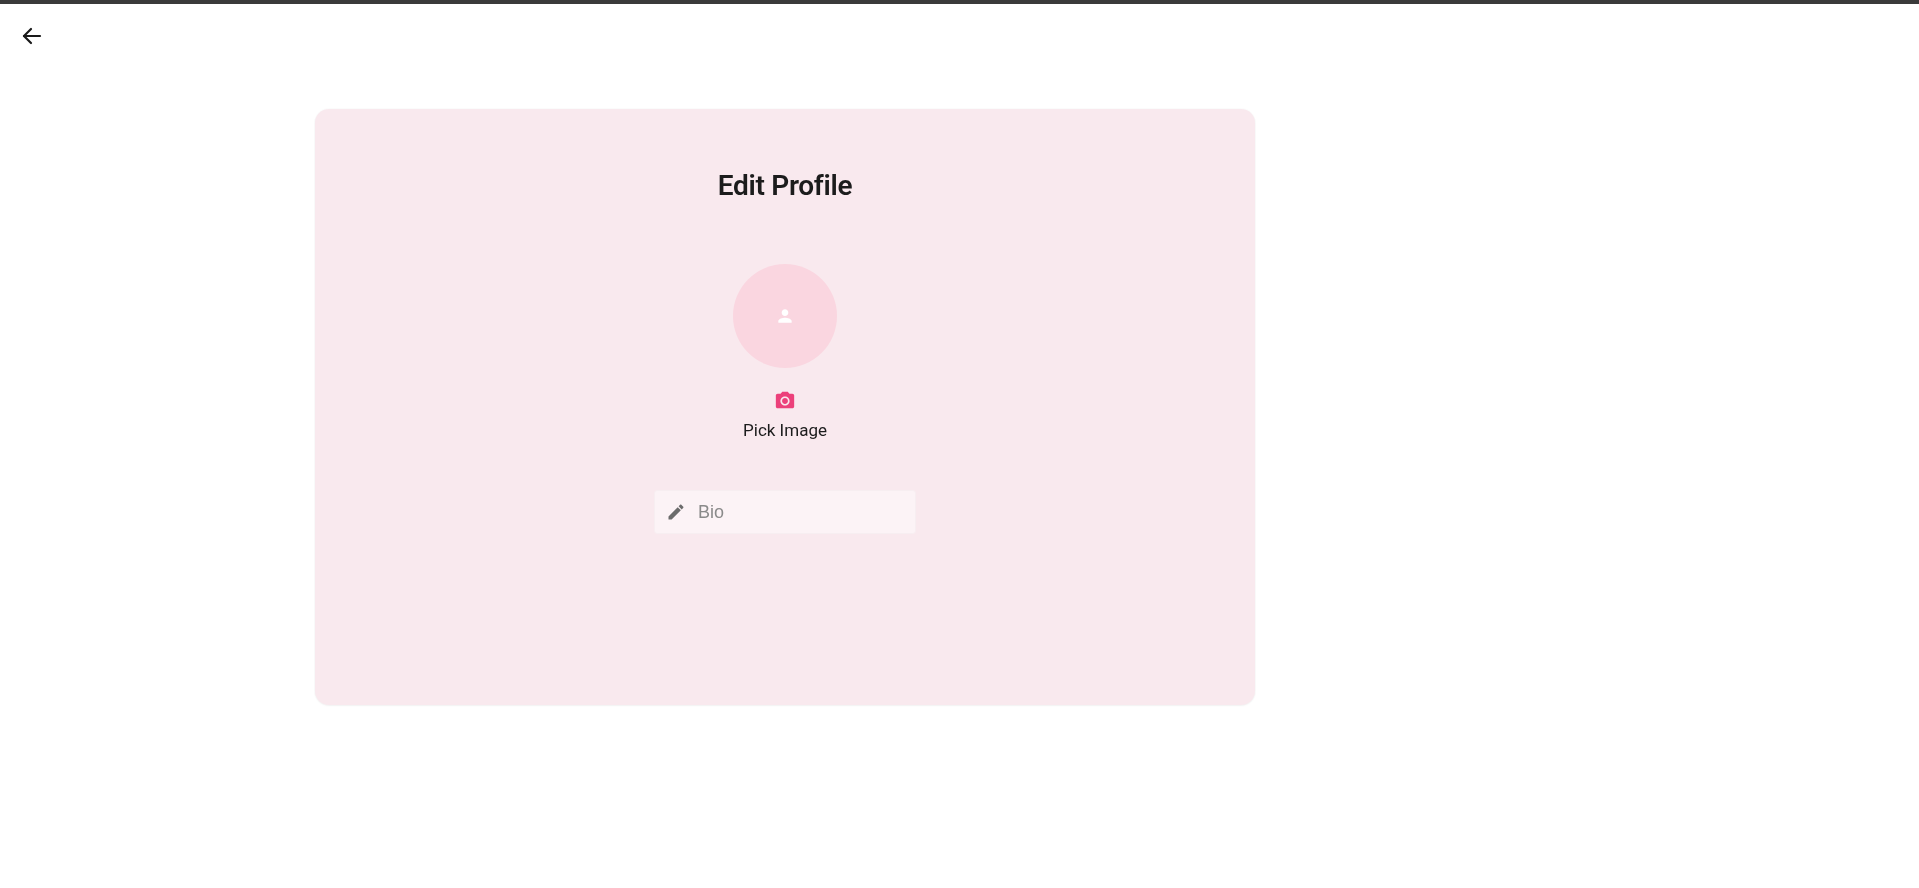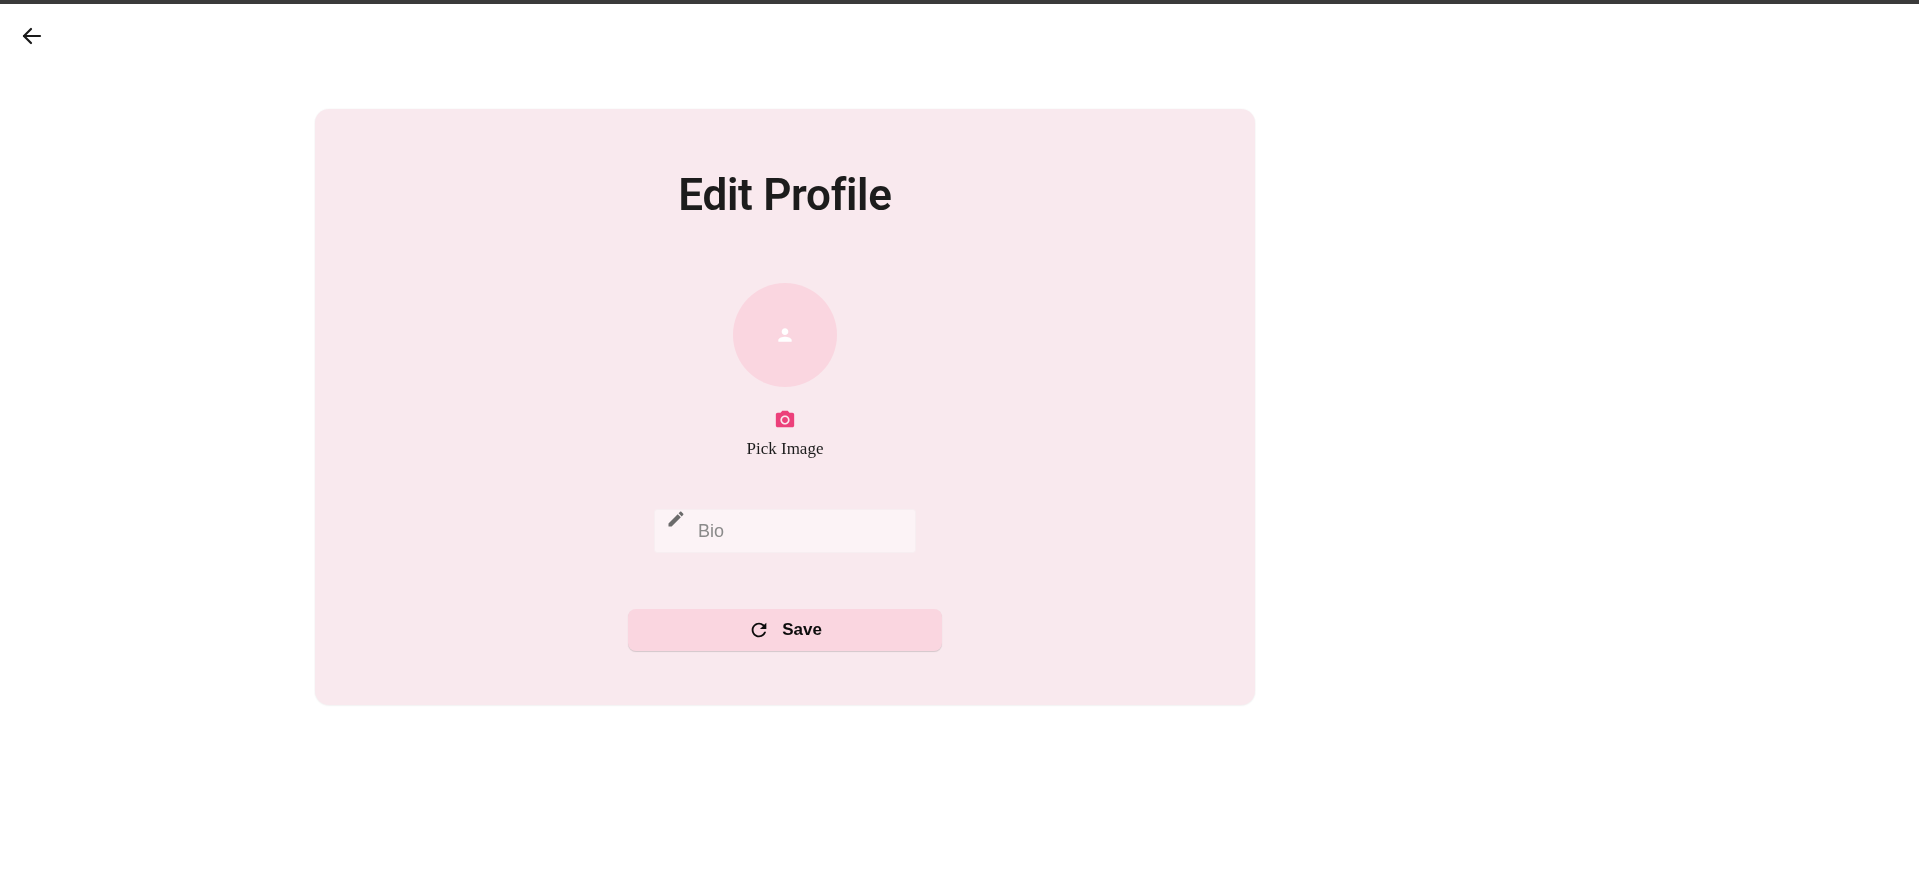--- a/index.html
+++ b/index.html
@@ -52,21 +52,21 @@
       background: #f9e9ee;
       border-radius: 14px;
       box-shadow: 0 1px 2px rgba(0,0,0,0.04), 0 0 0 1px rgba(0,0,0,0.015);
       display: flex;
       flex-direction: column;
       align-items: center;
       padding-top: 60px;
     }
 
     .card-title {
-      font-size: 44px;
+      font-size: 28px;
       font-weight: 600;
       color: #1c1c1c;
       letter-spacing: -0.3px;
     }
 
     .avatar-placeholder {
       margin-top: 62px;
       width: 104px;
       height: 104px;
       border-radius: 50%;
@@ -94,30 +94,30 @@
 
     .pick-image-block svg {
       width: 22px;
       height: 22px;
       fill: #ec407a;
     }
 
     .pick-image-label {
       font-size: 17px;
       color: #1c1c1c;
-      font-family: Liberation Serif, serif;
     }
 
     .bio-wrapper {
       margin-top: 50px;
       width: 262px;
       height: 44px;
       background: #fcf3f6;
       border-radius: 4px;
       display: flex;
+      align-items: center;
       padding: 0 12px;
       box-shadow: inset 0 0 0 1px rgba(0,0,0,0.02);
     }
 
     .bio-wrapper svg {
       width: 20px;
       height: 20px;
       fill: #6b6b6b;
       flex-shrink: 0;
     }
@@ -195,22 +195,16 @@
   </div>
 
   <div class="bio-wrapper">
     <svg viewBox="0 0 24 24">
       <path d="M3 17.25V21h3.75L17.81 9.94l-3.75-3.75L3 17.25zM20.71 7.04c.39-.39.39-1.02 0-1.41l-2.34-2.34c-.39-.39-1.02-.39-1.41 0l-1.83 1.83 3.75 3.75 1.83-1.83z"></path>
     </svg>
     <input type="text" class="bio-input" placeholder="Bio" style="">
   </div>
 
   <div class="button-row">
-    <button class="action-btn">
-      <svg viewBox="0 0 24 24">
-        <path d="M17.65 6.35C16.2 4.9 14.21 4 12 4c-4.42 0-7.99 3.58-7.99 8s3.57 8 7.99 8c3.73 0 6.84-2.55 7.73-6h-2.08c-.82 2.33-3.04 4-5.65 4-3.31 0-6-2.69-6-6s2.69-6 6-6c1.66 0 3.14.69 4.22 1.78L13 11h7V4l-2.35 2.35z"></path>
-      </svg>
-      <span>Save</span>
-    </button>
 
   </div>
 
 </div>
 
 </body></html>

